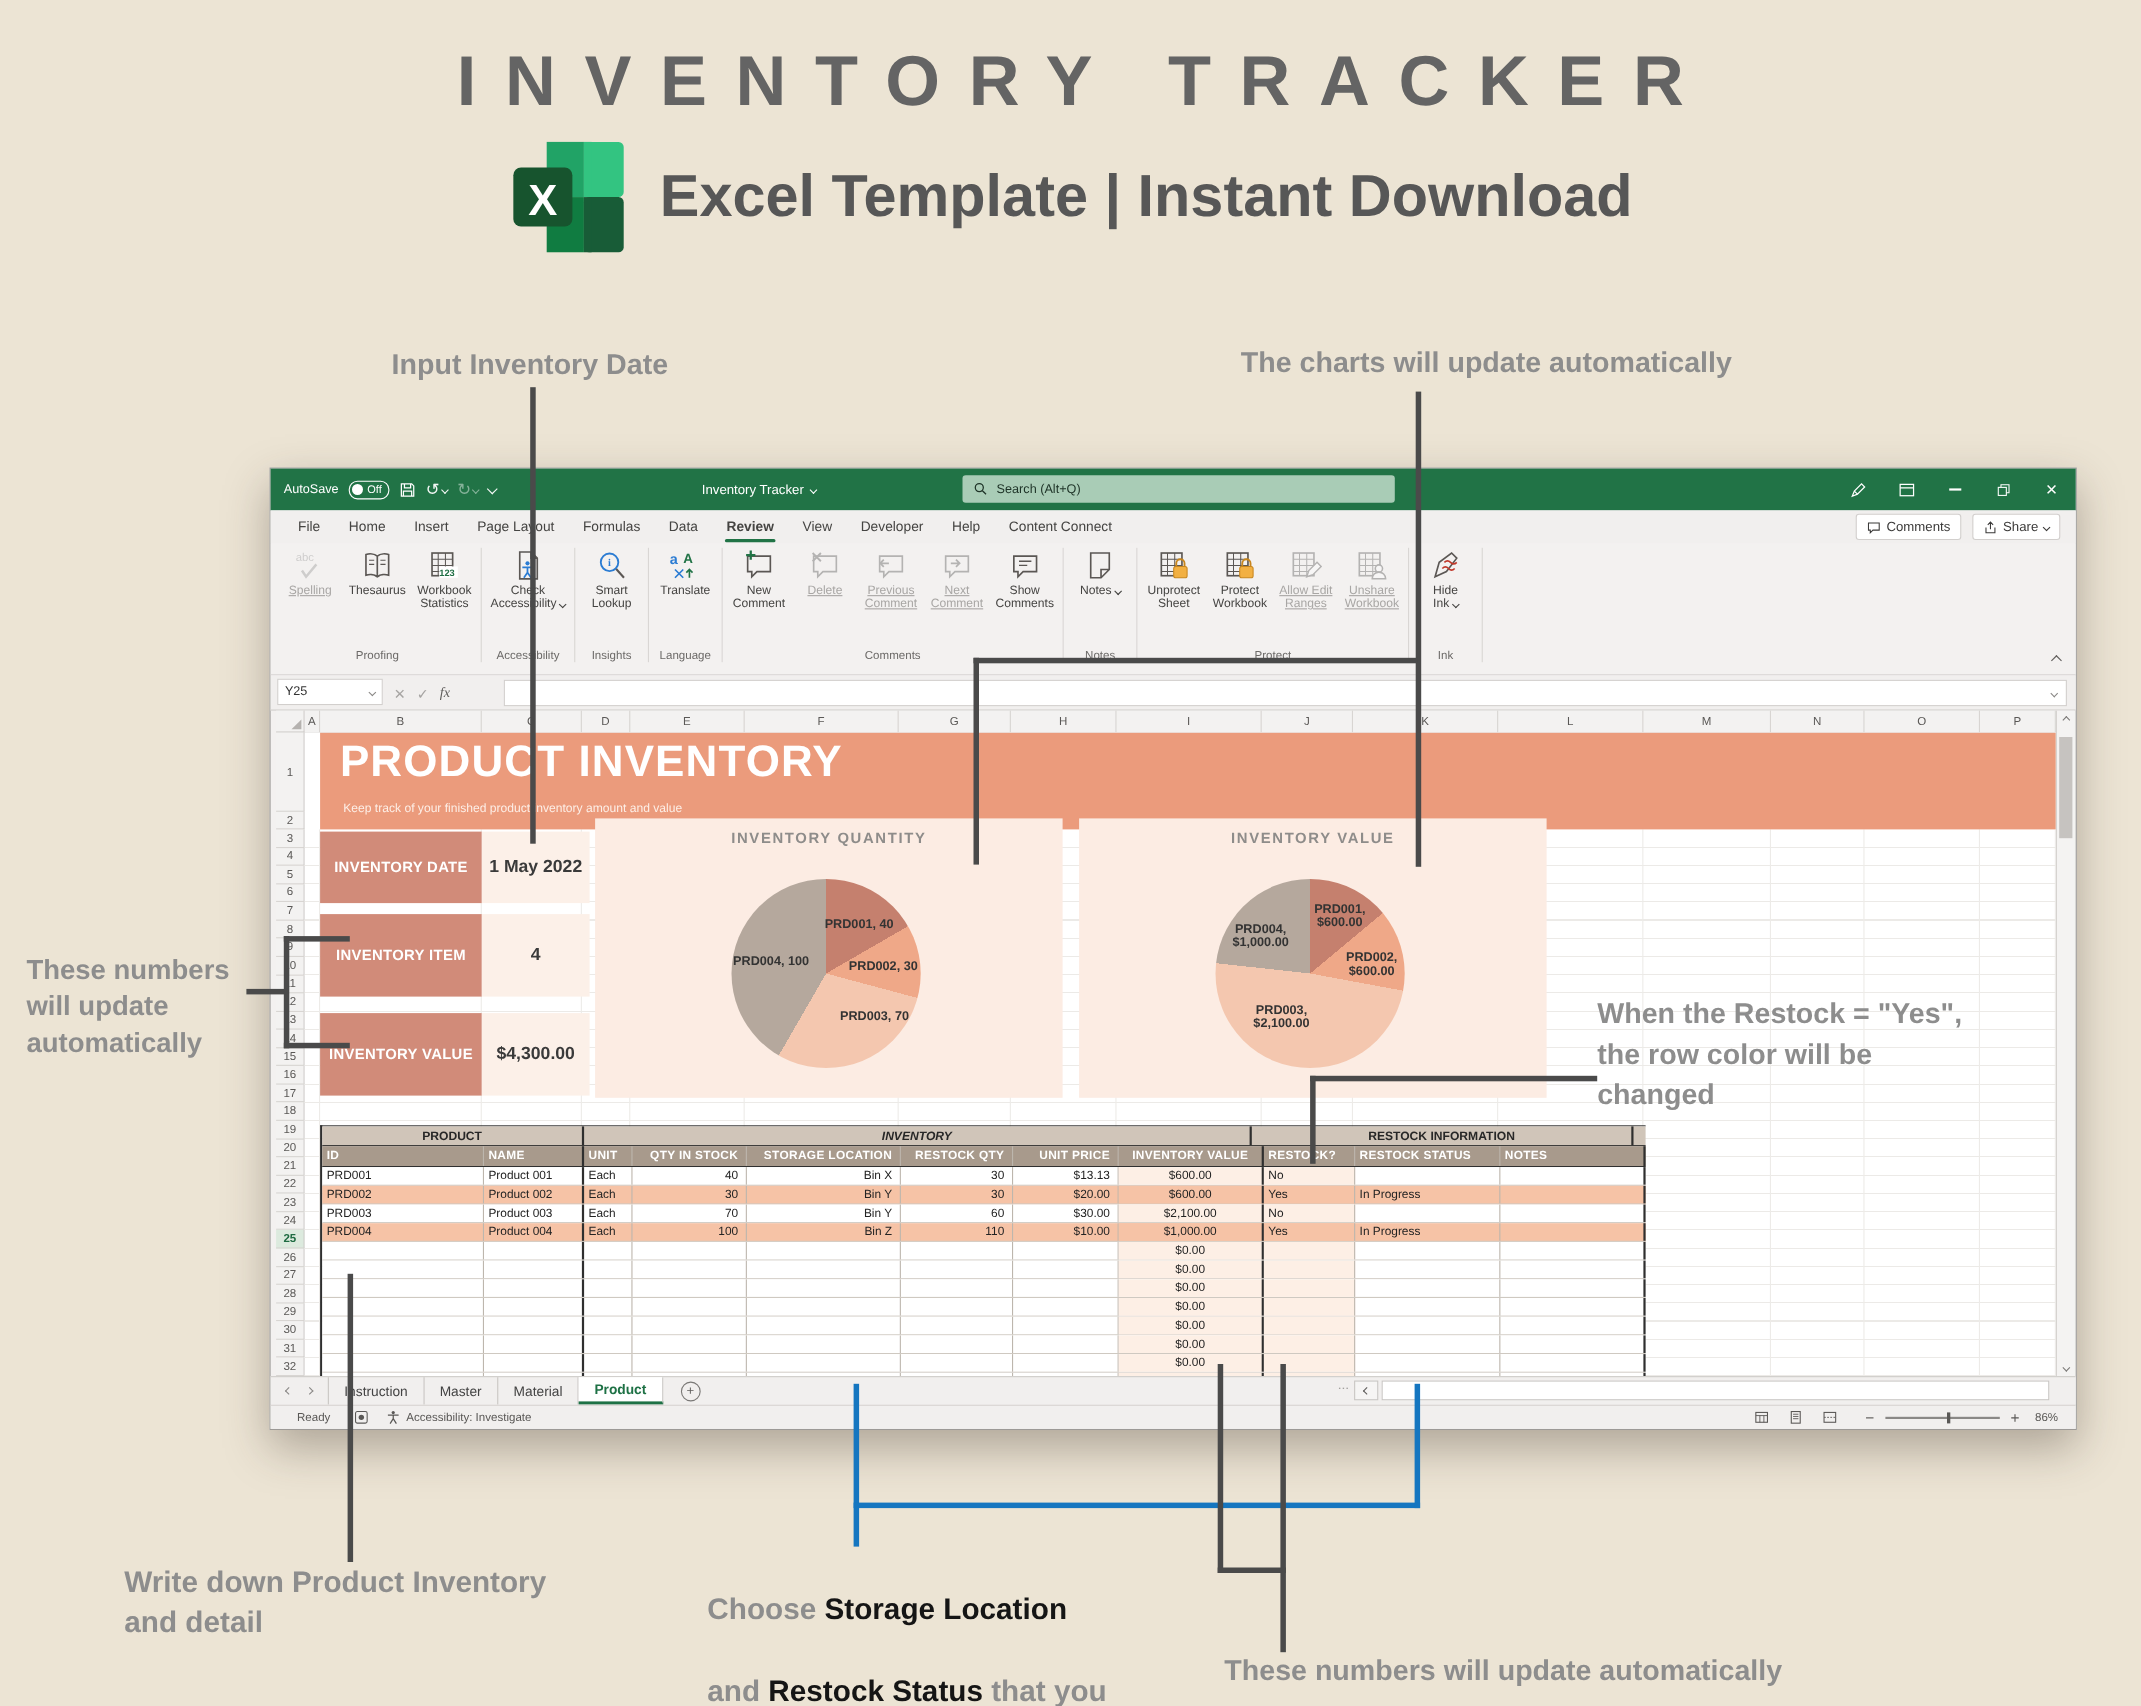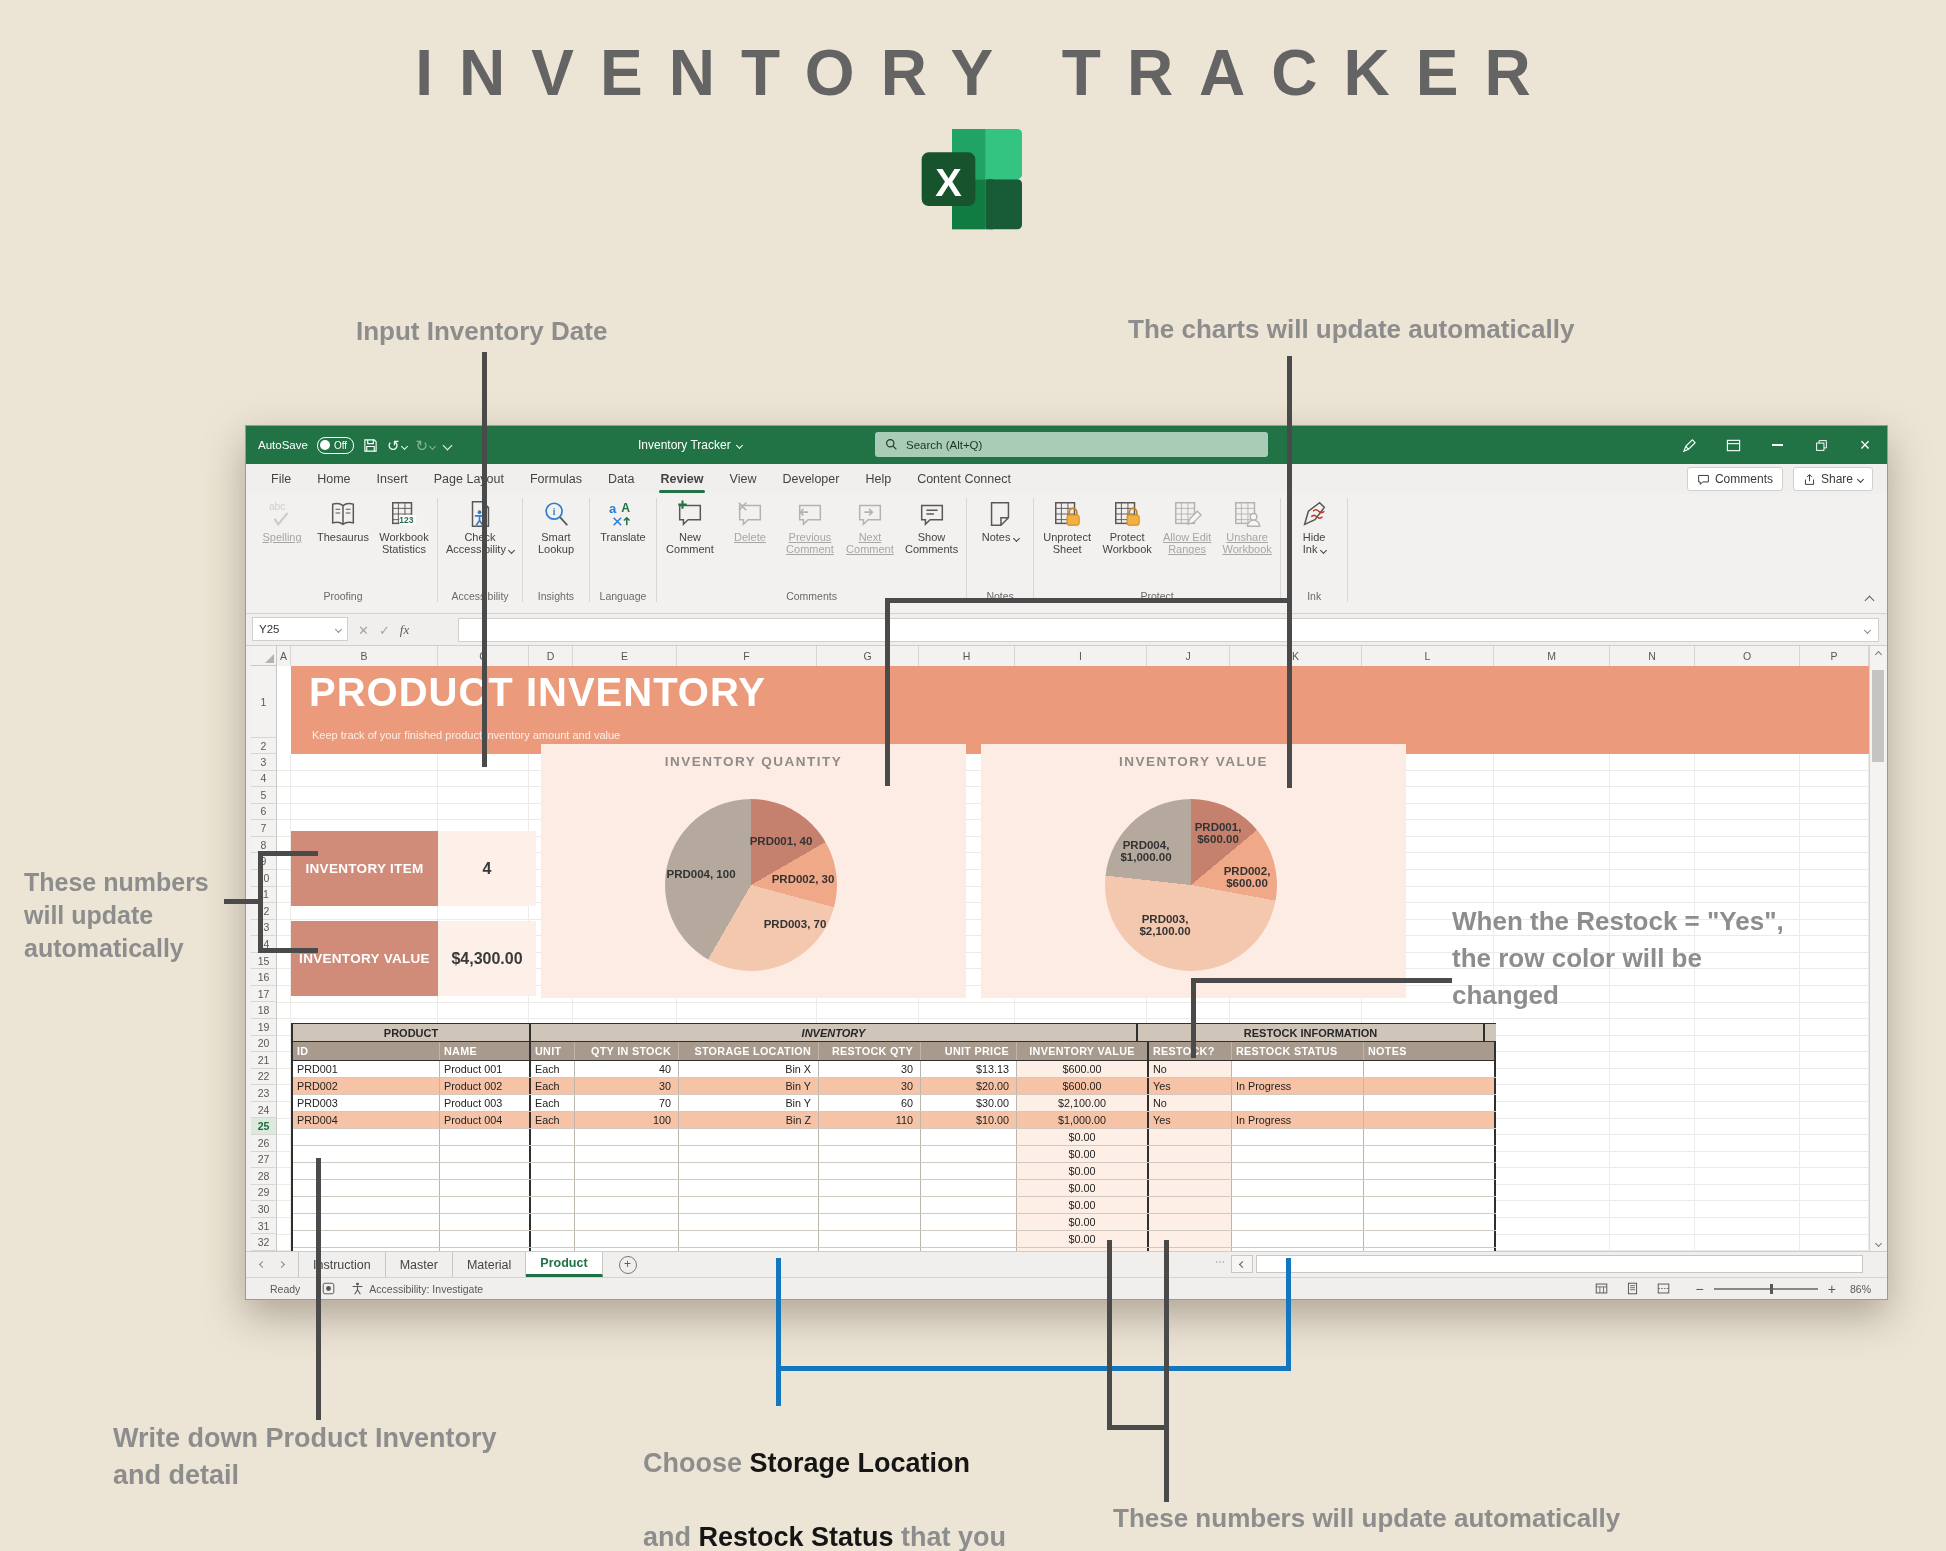--- a/index.html
+++ b/index.html
@@ -131,20 +131,21 @@
     <rect x="30" y="6" width="29" height="43" fill="#21a366"></rect>
     <rect x="59" y="6" width="31" height="43" rx="4" fill="#33c481"></rect>
     <rect x="59" y="6" width="6" height="43" fill="#33c481"></rect>
     <rect x="30" y="49" width="29" height="43" fill="#107c41"></rect>
     <rect x="59" y="49" width="31" height="43" rx="4" fill="#185c37"></rect>
     <rect x="59" y="49" width="6" height="43" fill="#185c37"></rect>
     <rect x="30" y="6" width="60" height="86" rx="5" fill="none"></rect>
     <rect x="4" y="26" width="46" height="46" rx="6" fill="#17542e"></rect>
     <text x="27" y="63" text-anchor="middle" font-size="34" font-weight="bold" fill="#ffffff" font-family="Liberation Sans, sans-serif">X</text>
   </svg>
+  <span class="hero-sub-text">Excel Template | Instant Download</span>
 </div>
 
 <div class="ann" style="left:356px;top:316px;font-size:26px;">Input Inventory Date</div>
 <div class="ann" style="left:1128px;top:314px;font-size:26px;">The charts will update automatically</div>
 <div class="ann" style="left:24px;top:866px;font-size:25px;line-height:33px;">These numbers
 will update
 automatically</div>
 <div class="ann" style="left:1452px;top:903px;font-size:26px;line-height:37px;">When the Restock = "Yes",
 the row color will be
 changed</div>
@@ -544,20 +545,24 @@
         <div class="gvline" style="left: 1417px;"></div>
         <div class="gvline" style="left: 1522px;"></div>
         <div class="gvline" style="left: 1591px;"></div>
       </div>
 
     <div class="banner">
       <div class="banner-title">PRODUCT INVENTORY</div>
       <div class="banner-sub">Keep track of your finished product inventory amount and value</div>
     </div>
 
+    <div class="card" style="top:90px;height:65px;">
+      <div class="card-label">INVENTORY DATE</div>
+      <div class="card-value">1 May 2022</div>
+    </div>
     <div class="card" style="top:165px;height:75px;">
       <div class="card-label">INVENTORY ITEM</div>
       <div class="card-value">4</div>
     </div>
     <div class="card" style="top:255px;height:75px;">
       <div class="card-label">INVENTORY VALUE</div>
       <div class="card-value">$4,300.00</div>
     </div>
 
     <div class="chart-panel" style="left:264px;">

